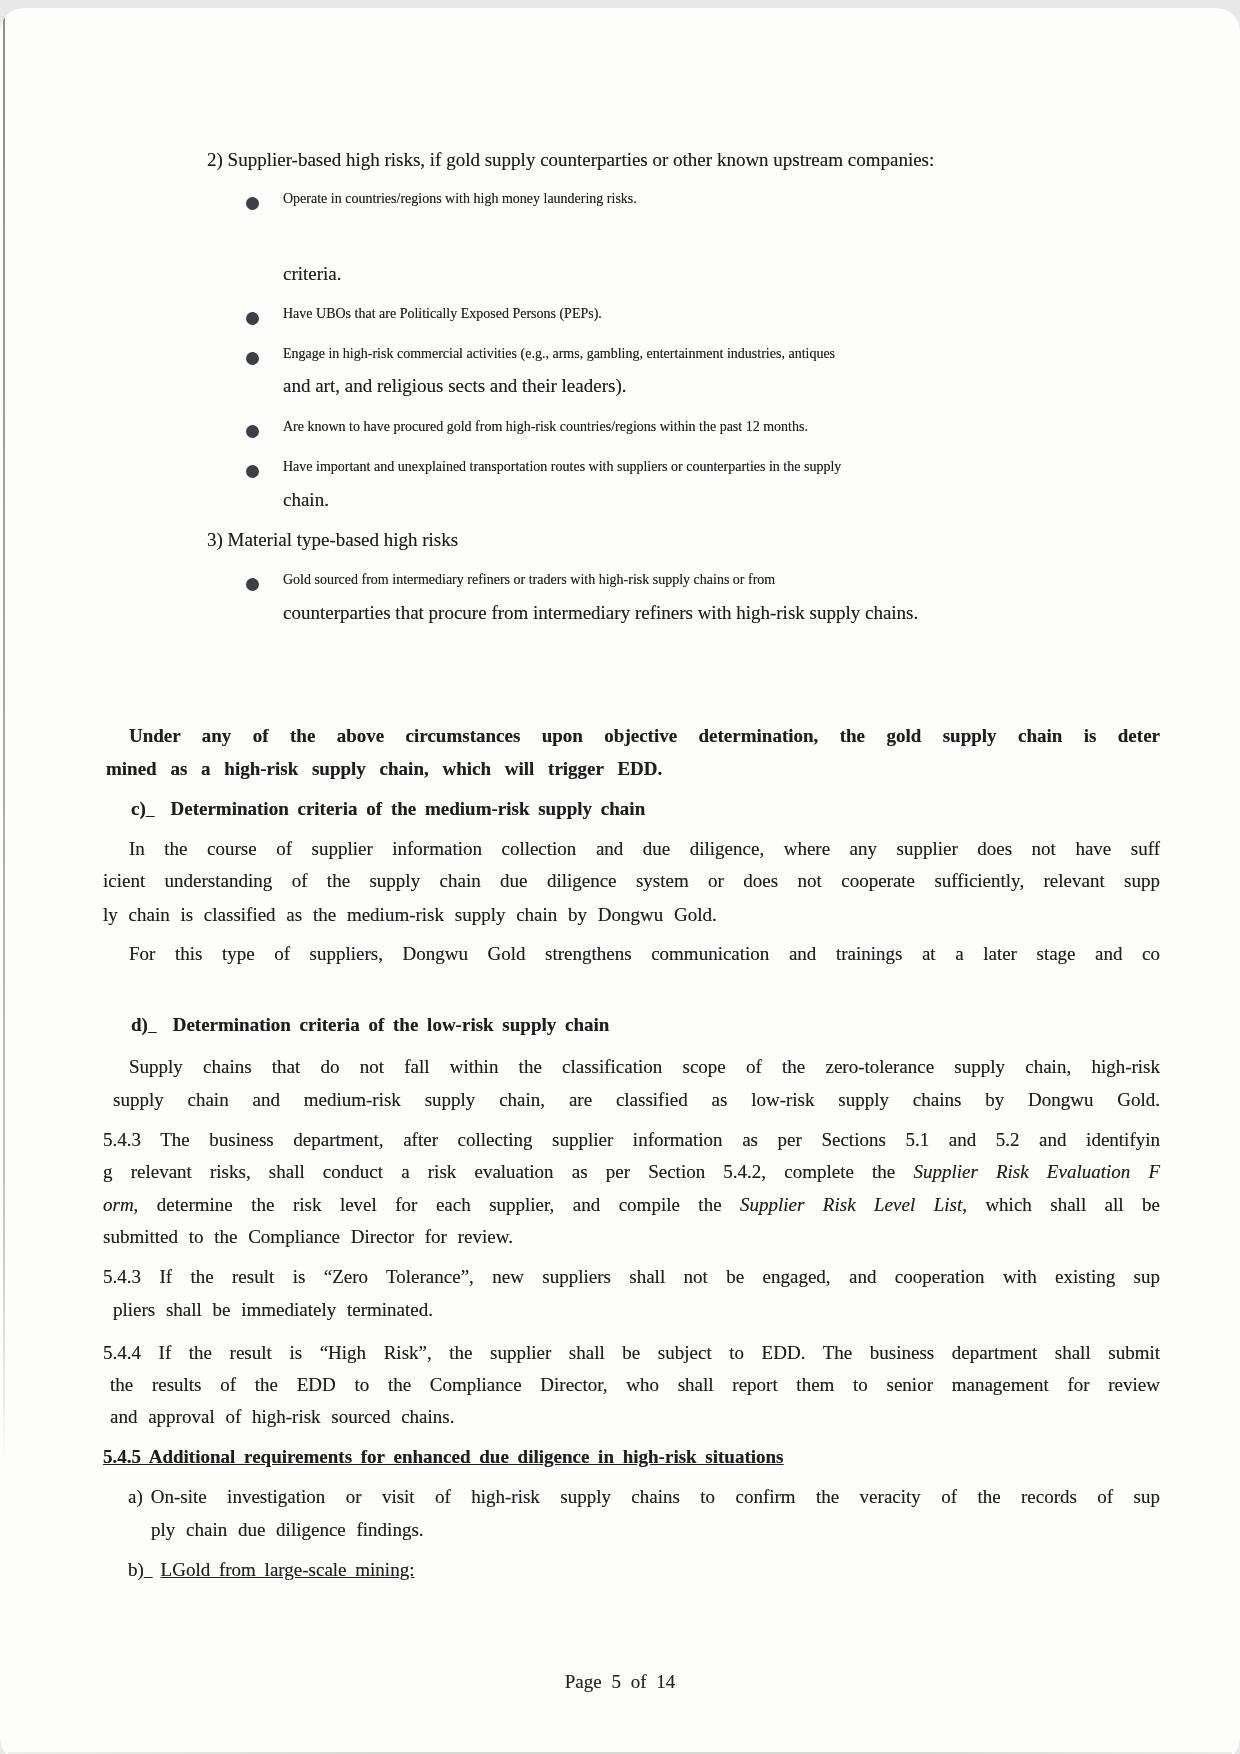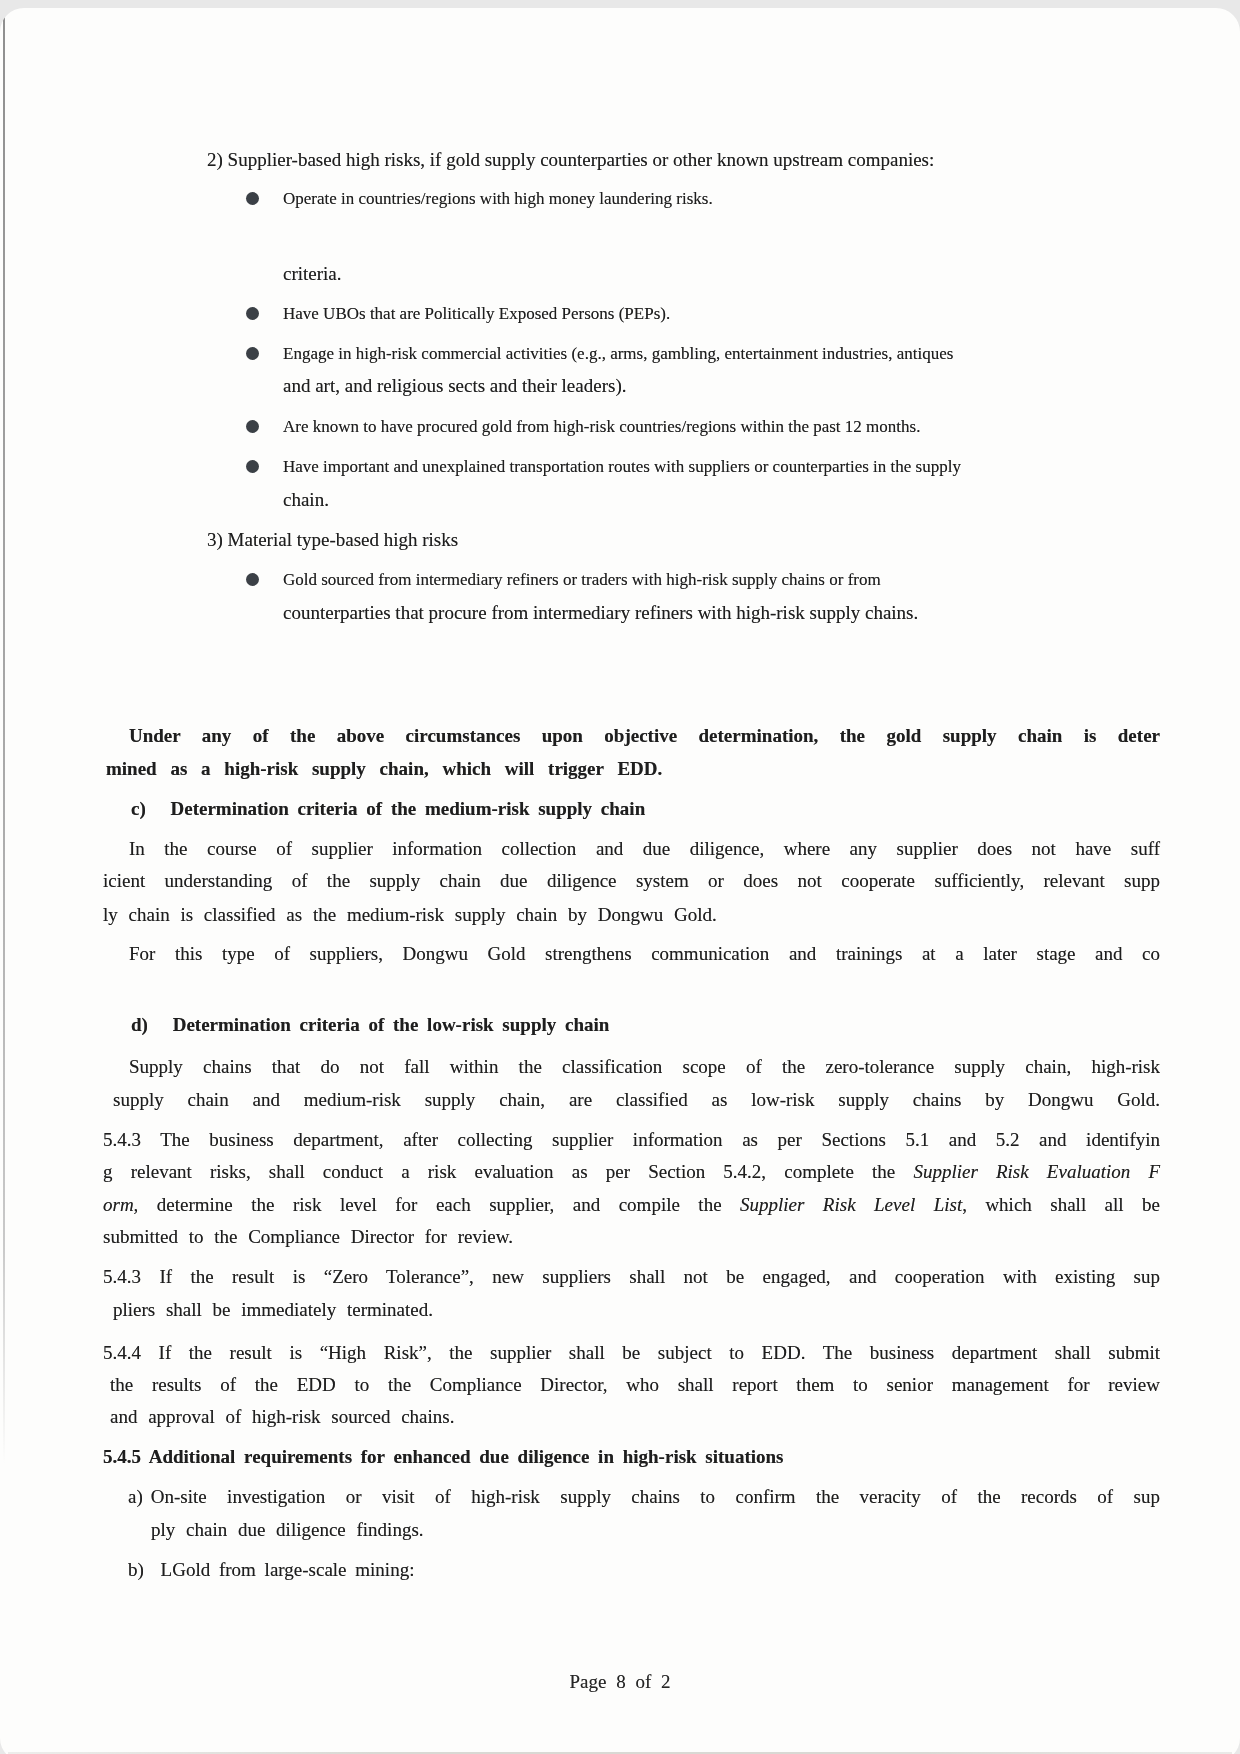--- a/index.html
+++ b/index.html
@@ -32,28 +32,28 @@
   .jl{
     left:103px;width:1057px;
     text-align:justify;text-align-last:justify;
     -moz-text-align-last:justify;
     text-justify:inter-word;
     white-space:normal;
     overflow:visible;
   }
   .ind{padding-left:26px;box-sizing:border-box;}
   .b{font-weight:bold;}
-  .ws4{word-spacing:4px;}
+  .ws4{word-spacing:4px;text-decoration:underline;}
   .ws6{word-spacing:6px;}
   .ws7{word-spacing:7px;}
   .ws9{word-spacing:9px;}
   .brow{
     position:absolute;left:246px;
-    display:flex;align-items:flex-start;
-    font-size:17px;line-height:30px;height:30px;
+    display:flex;align-items:center;
+    font-size:14px;line-height:30px;height:30px;
     text-shadow:0 0 .5px rgba(25,25,25,.5);
   }
   .dot{
     flex:0 0 auto;
     width:13px;height:13px;border-radius:50%;
     background:#3b4046;
     margin:8px 24px 0 0;
   }
   .btxt{white-space:nowrap;}
   .hlabel{display:inline-block;}
@@ -157,15 +157,15 @@
   <div class="ln jl" style="left:128px;width:1032px;top:1474px">
     <span class="hlabel">a)</span><span class="agap">On-site investigation or visit of high-risk supply chains to confirm the veracity of the records of sup</span>
   </div>
   <div class="ln ll ws6" style="left:151px;top:1507px">ply chain due diligence findings.</div>
 
   <div class="ln ll ws4" style="left:128px;top:1547px">
     <span class="hlabel">b)</span>
     <span class="agap">LGold from large-scale mining:</span>
   </div>
 
-  <div class="footer">Page 8 of 2</div>
+  <div class="footer">Page 5 of 14</div>
 
 </div>
 
 </body></html>

